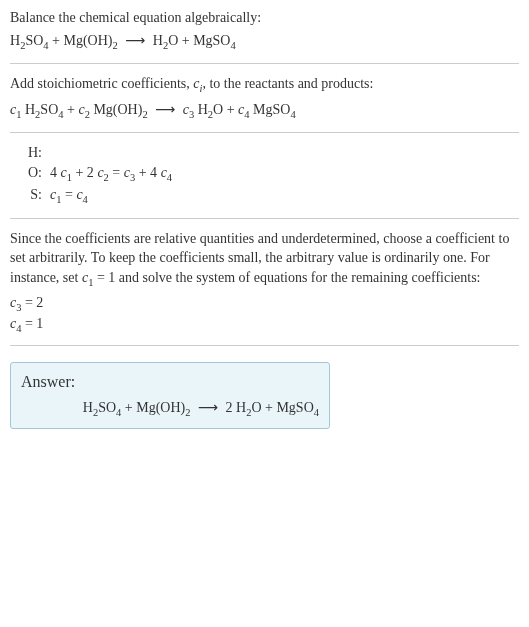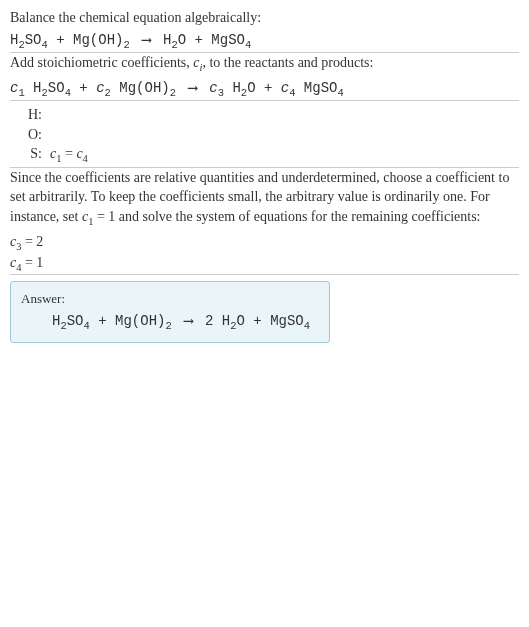--- a/index.html
+++ b/index.html
@@ -10,29 +10,29 @@
     body {
       font-family: Georgia, 'Times New Roman', serif;
       font-size: 14px;
       color: #333;
       background: #fff;
       width: 529px;
       padding: 8px 10px;
       line-height: 1.4;
     }
     .section {
-      margin-bottom: 0;
-      padding-bottom: 0;
+      margin-bottom: 10px;
+      padding-bottom: 10px;
       border-bottom: 1px solid #ccc;
     }
     .section:last-of-type {
       border-bottom: none;
     }
     .equation {
-      font-family: Liberation Mono, monospace;
+      font-family: Liberation Serif, serif;
       margin-top: 3px;
     }
     sub {
       font-size: 0.75em;
       vertical-align: sub;
     }
     .sub-i {
       font-style: italic;
       font-size: 0.75em;
       vertical-align: sub;
@@ -63,25 +63,26 @@
     .answer-box {
       border: 1px solid #a0c8d8;
       background: #eaf5fa;
       padding: 8px 10px;
       border-radius: 3px;
       margin-top: 6px;
       display: inline-block;
       min-width: 320px;
     }
     .answer-label {
-      font-size: 13px;
+      font-size: 16px;
       margin-bottom: 4px;
     }
     .answer-eq {
       margin-left: 31px;
+      text-align: right;
     }
     .c-var {
       font-style: italic;
     }
   </style>
 </head>
 <body>
 
 <div class="section">
   <div>Balance the chemical equation algebraically:</div>
@@ -93,20 +94,21 @@
   <div class="equation"><span class="c-var">c</span><sub>1</sub> H<sub>2</sub>SO<sub>4</sub> + <span class="c-var">c</span><sub>2</sub> Mg(OH)<sub>2</sub> <span class="arrow">⟶</span> <span class="c-var">c</span><sub>3</sub> H<sub>2</sub>O + <span class="c-var">c</span><sub>4</sub> MgSO<sub>4</sub></div>
 </div>
 
 <div class="section">
   <div class="element-table">
     <div class="element-row">
       <div class="element-label">H:</div>
     </div>
     <div class="element-row">
       <div class="element-label">O:</div>
+      <div>4 <span class="c-var">c</span><sub>1</sub> + 2 <span class="c-var">c</span><sub>2</sub> = <span class="c-var">c</span><sub>3</sub> + 4 <span class="c-var">c</span><sub>4</sub></div>
     </div>
     <div class="element-row">
       <div class="element-label">S:</div>
       <div><span class="c-var">c</span><sub>1</sub> = <span class="c-var">c</span><sub>4</sub></div>
     </div>
   </div>
 </div>
 
 <div class="section">
   <div>Since the coefficients are relative quantities and underdetermined, choose a coefficient to set arbitrarily. To keep the coefficients small, the arbitrary value is ordinarily one. For instance, set <span class="c-var">c</span><sub>1</sub> = 1 and solve the system of equations for the remaining coefficients:</div>

